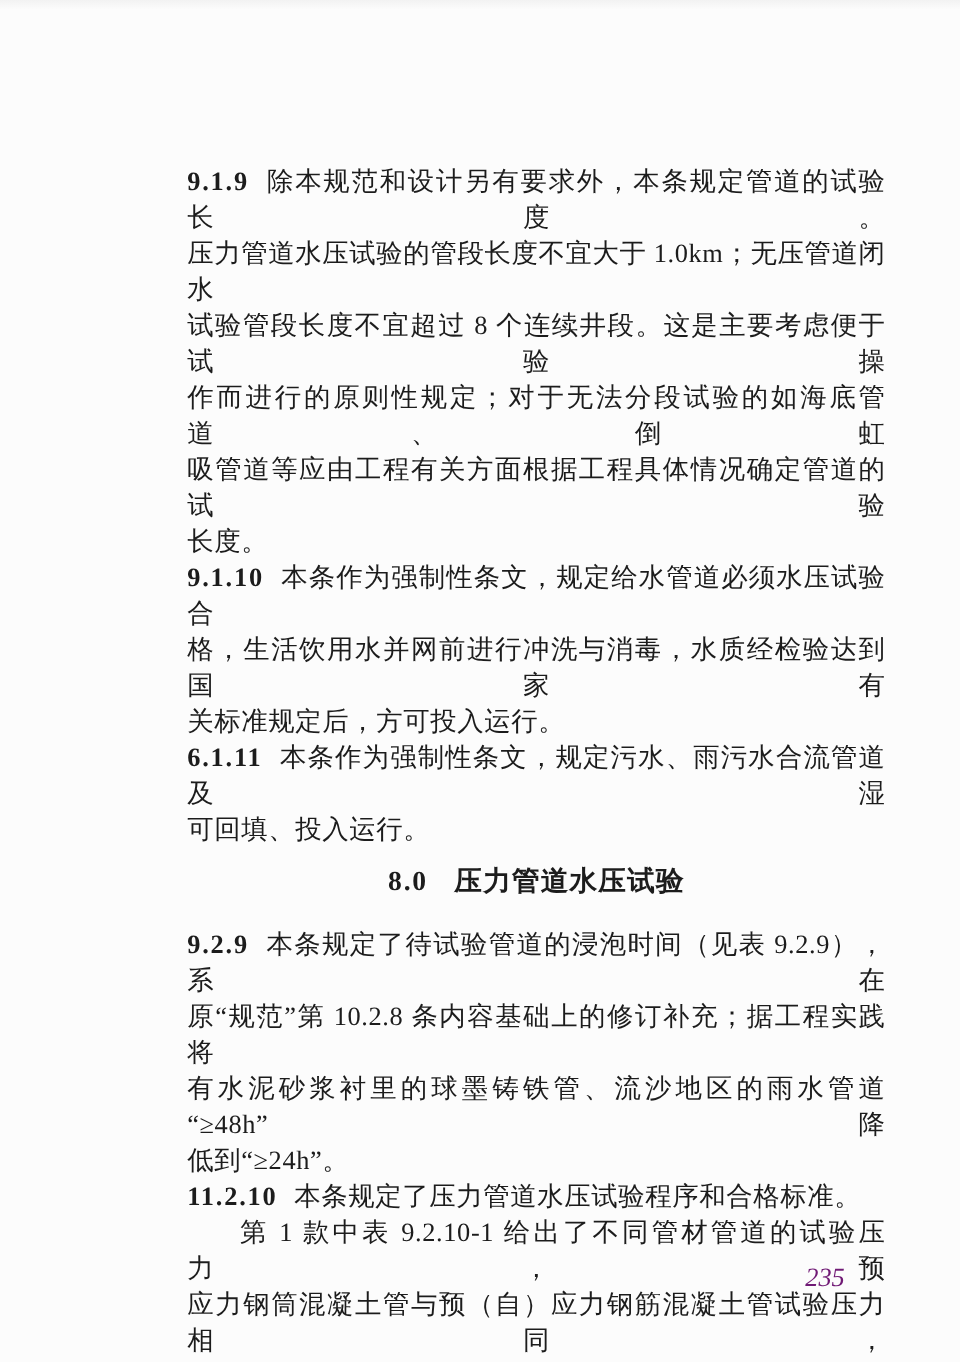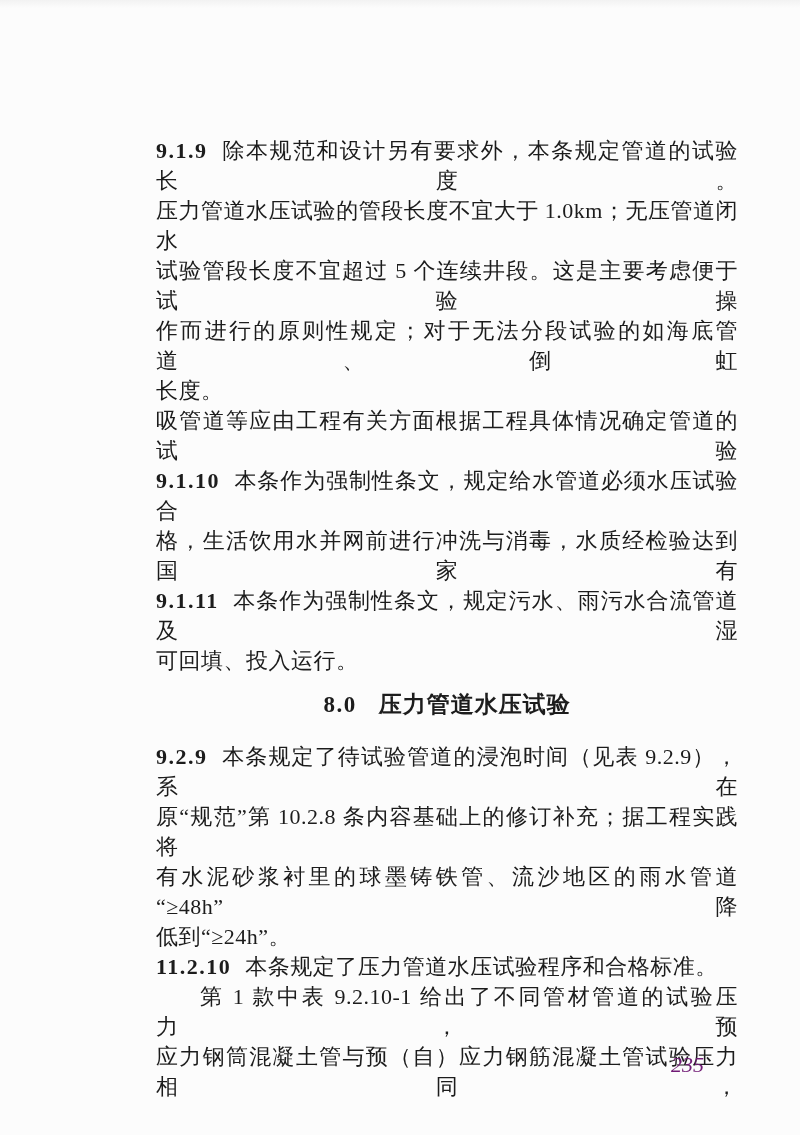--- a/index.html
+++ b/index.html
@@ -81,31 +81,32 @@
   }
 </style>
 </head>
 <body>
 
 <div class="page">
   <main class="doc-body" id="doc-body">
       <div class="block">
         <div class="line just"><span class="clause-num">9.1.9</span>除本规范和设计另有要求外，本条规定管道的试验长度。</div>
         <div class="line just">压力管道水压试验的管段长度不宜大于 1.0km；无压管道闭水</div>
-        <div class="line just">试验管段长度不宜超过 5 个连续井段。这是主要考虑便于试验操</div>
+        <div class="line just">试验管段长度不宜超过 8 个连续井段。这是主要考虑便于试验操</div>
         <div class="line just">作而进行的原则性规定；对于无法分段试验的如海底管道、倒虹</div>
+        <div class="line just">吸管道等应由工程有关方面根据工程具体情况确定管道的试验</div>
         <div class="line">长度。</div>
-        <div class="line just">吸管道等应由工程有关方面根据工程具体情况确定管道的试验</div>
       </div>
       <div class="block">
         <div class="line just"><span class="clause-num">9.1.10</span>本条作为强制性条文，规定给水管道必须水压试验合</div>
         <div class="line just">格，生活饮用水并网前进行冲洗与消毒，水质经检验达到国家有</div>
+        <div class="line">关标准规定后，方可投入运行。</div>
       </div>
       <div class="block">
-        <div class="line just"><span class="clause-num">9.1.11</span>本条作为强制性条文，规定污水、雨污水合流管道及湿</div>
+        <div class="line just"><span class="clause-num">6.1.11</span>本条作为强制性条文，规定污水、雨污水合流管道及湿</div>
         <div class="line">可回填、投入运行。</div>
       </div>
       <div class="sec-heading"><span class="sec-num">8.0</span><span class="sec-title">压力管道水压试验</span></div>
       <div class="block">
         <div class="line just"><span class="clause-num">9.2.9</span>本条规定了待试验管道的浸泡时间（见表 9.2.9），系在</div>
         <div class="line just">原“规范”第 10.2.8 条内容基础上的修订补充；据工程实践将</div>
         <div class="line just">有水泥砂浆衬里的球墨铸铁管、流沙地区的雨水管道“≥48h”降</div>
         <div class="line">低到“≥24h”。</div>
       </div>
       <div class="block">

